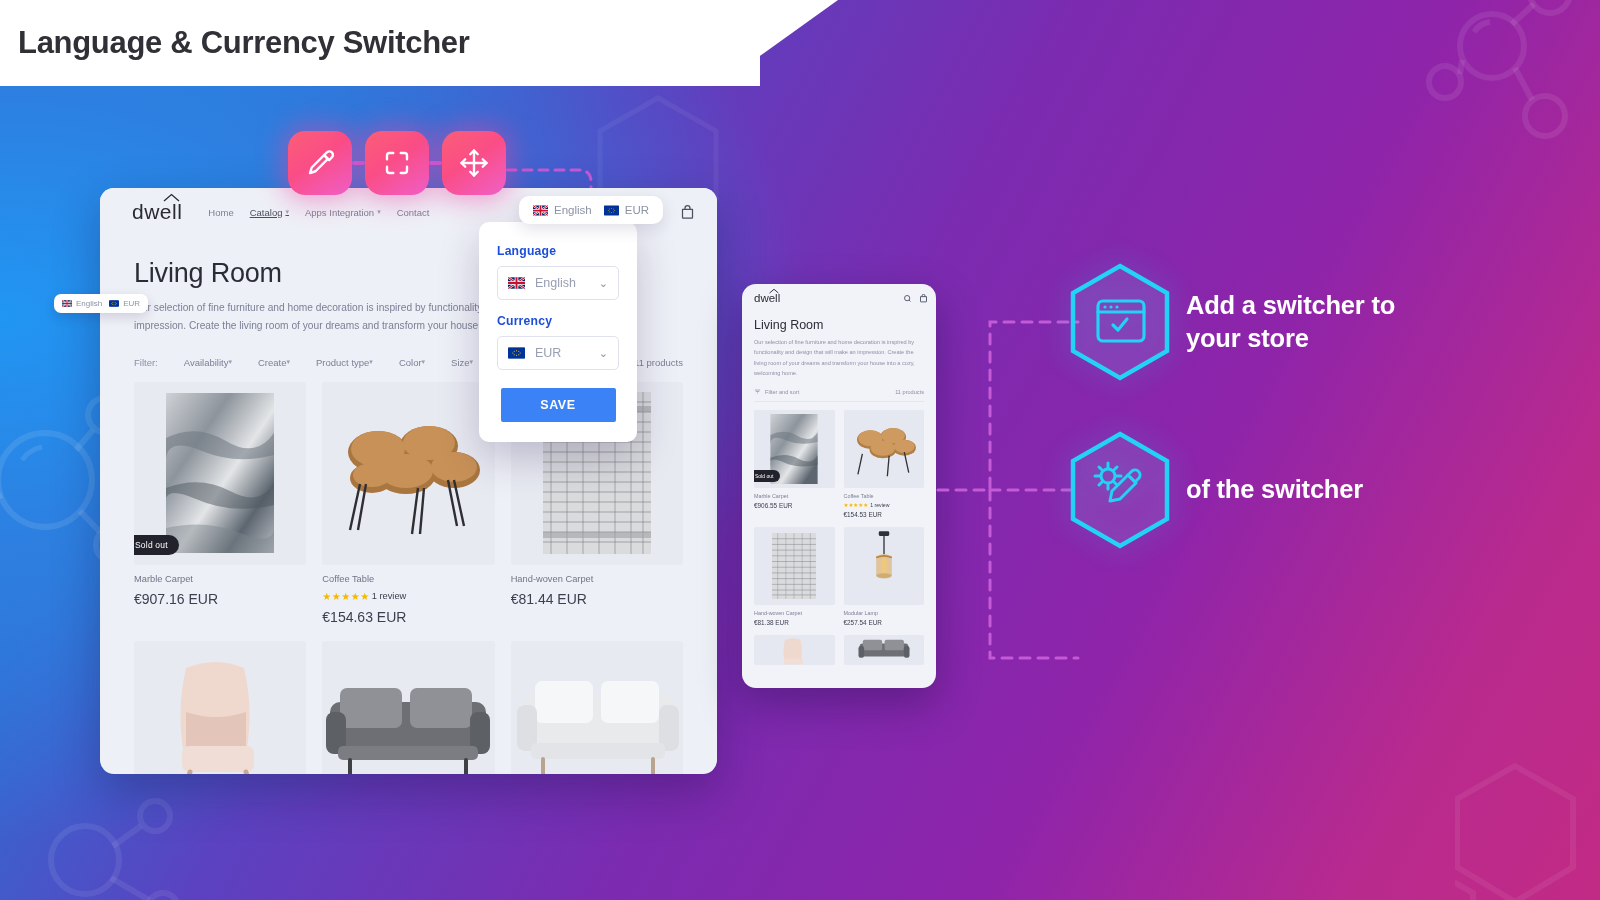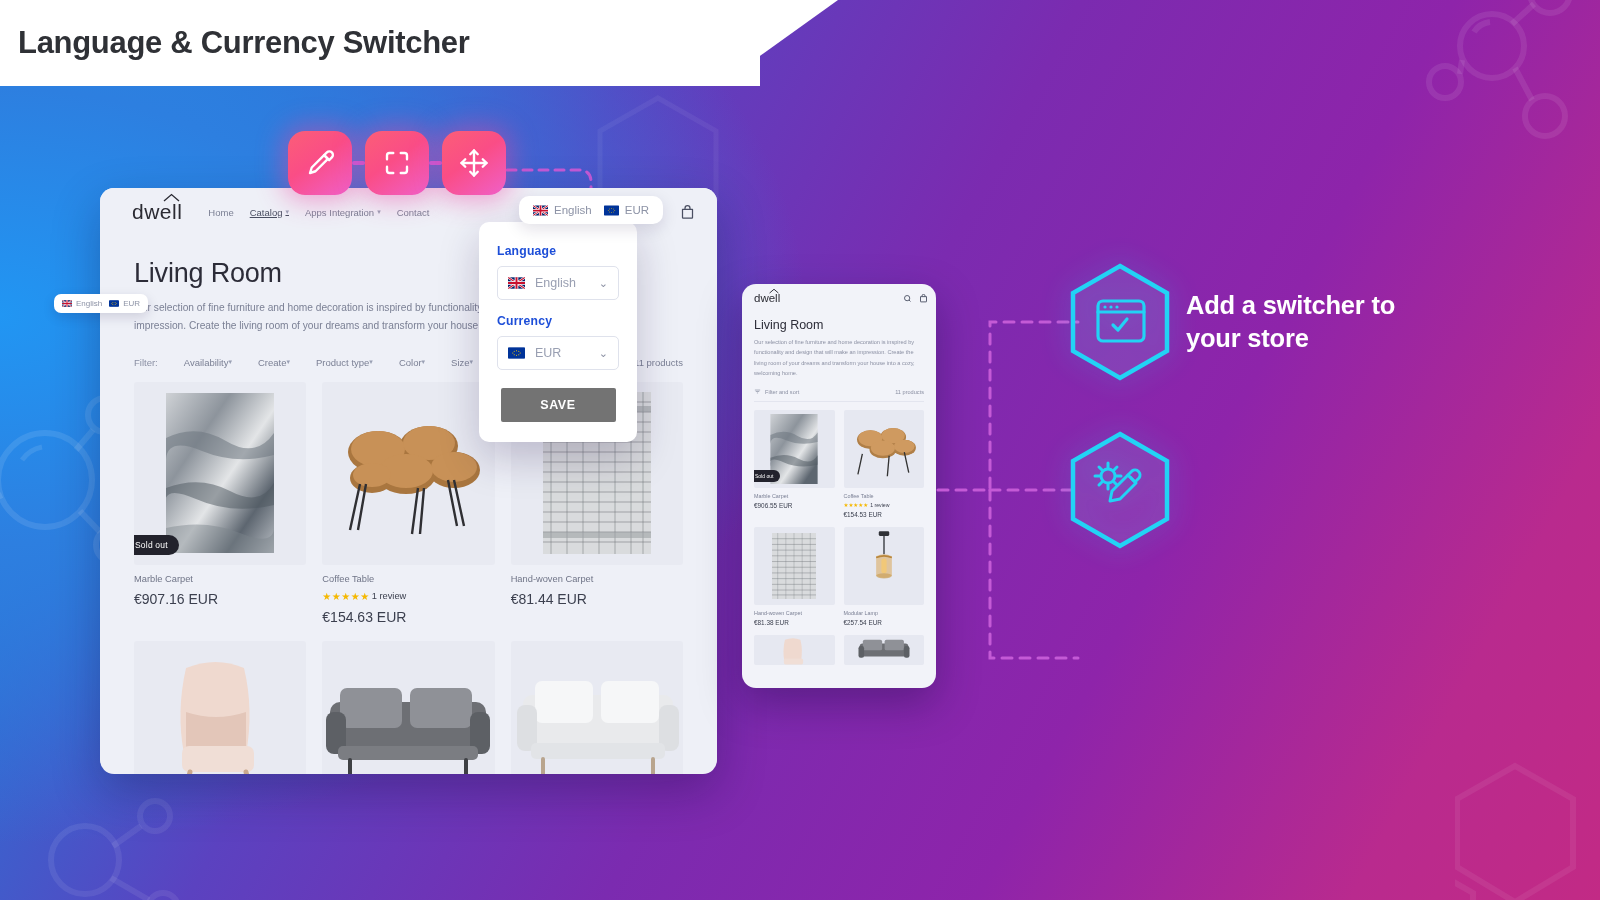--- a/index.html
+++ b/index.html
@@ -120,21 +120,21 @@
   .sw-select {
     margin-top: 8px; height: 34px; border:1px solid #dfe2ec; border-radius:5px;
     display:flex; align-items:center; padding: 0 10px; gap: 10px;
   }
   .sw-select .val { font-size: 12.5px; color:#999fb2; flex:1; }
   .sw-select .flag { width:17px; height:12px; }
   .sel-chev { color:#8b90a3; font-size: 11px; }
   .sw-label.two { margin-top: 14px; }
   .sw-save {
     margin: 18px auto 0; display:block; width: 115px; height: 34px;
-    background:#737373; color:#fff; border:none; border-radius:2px;
+    background:#3b82f6; color:#fff; border:none; border-radius:2px;
     font-size: 12.5px; font-weight: 700; letter-spacing: .6px; cursor:pointer;
     font-family: "Liberation Sans", sans-serif;
   }
 
   
   .mob {
     position:absolute; left: 742px; top: 284px; width: 194px; height: 404px;
     background:#f2f3f9; border-radius: 14px; overflow:hidden;
     box-shadow: 0 16px 42px rgba(20,10,60,0.34);
   }
@@ -694,17 +694,18 @@
         <path d="M54 4 L101 31 L101 89 L54 116 L7 89 L7 31 Z" stroke="#22d3f5" stroke-width="4.5" fill="rgba(255,255,255,0.06)"></path>
         <g stroke="#22d3f5" stroke-width="3" fill="none" stroke-linecap="round" stroke-linejoin="round">
           <circle cx="42" cy="46" r="7"></circle>
           <path d="M42 33v5M42 54v5M29 46h5M50 46h5M33 37l3.5 3.5M47.5 51.5L51 55M51 37l-3.5 3.5M36.5 51.5L33 55"></path>
           <path d="M66 41a5 5 0 0 1 7 7l-4 4-7-7z"></path>
           <path d="M62 45 L46 61 L44 71 L54 69 L70 53z"></path>
         </g>
       </svg>
     </div>
     <div class="ftext">
+      <div>of the switcher</div>
     </div>
   </div>
 
 
 </div>
 
 </body></html>

